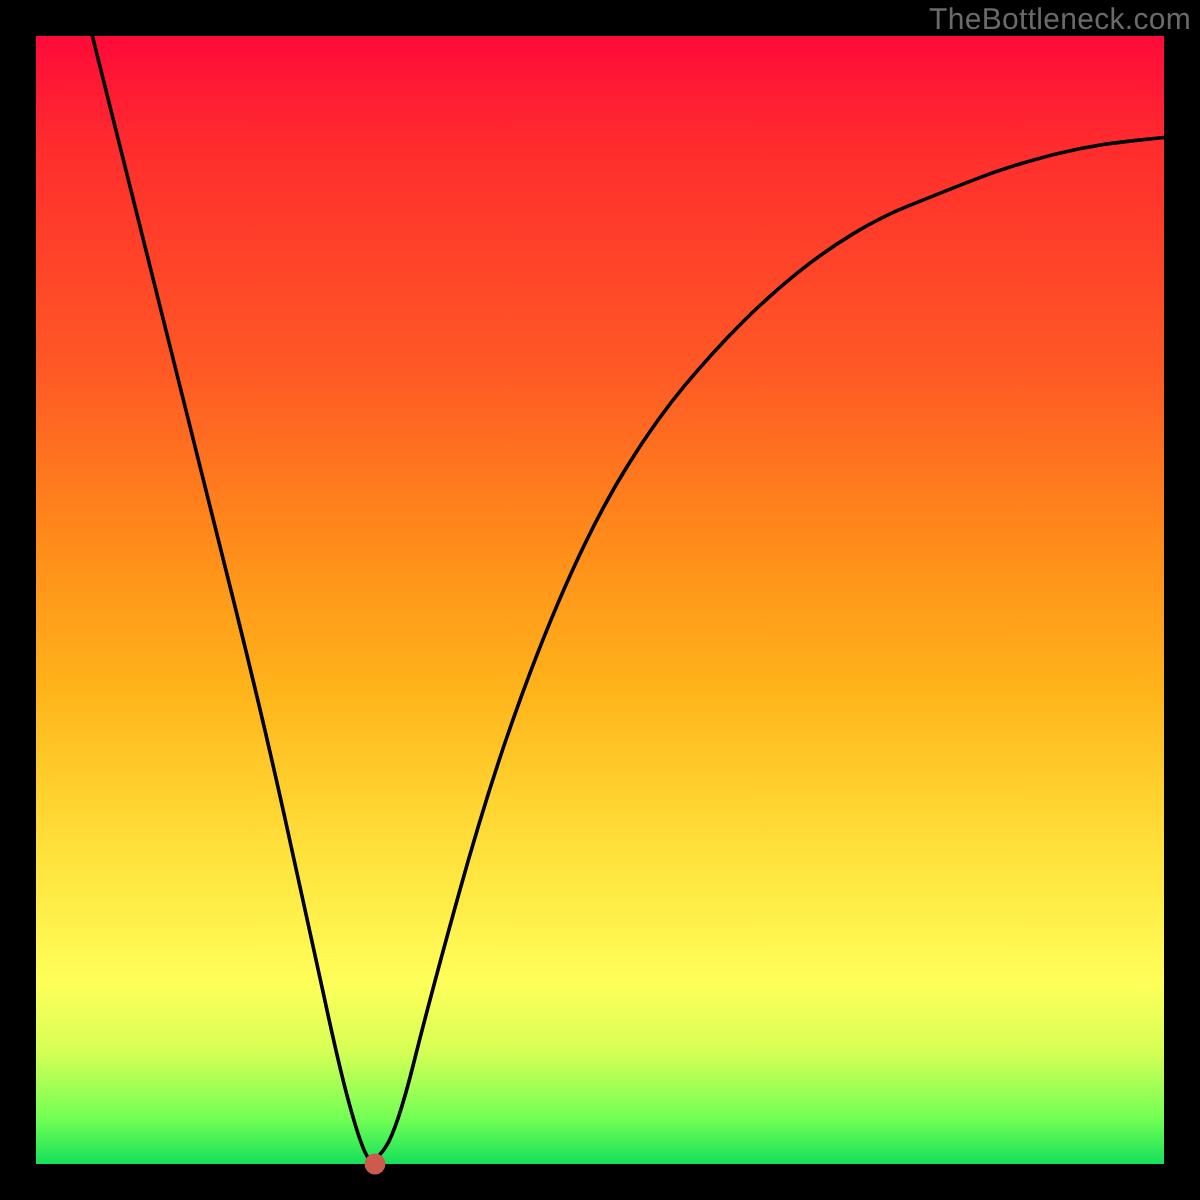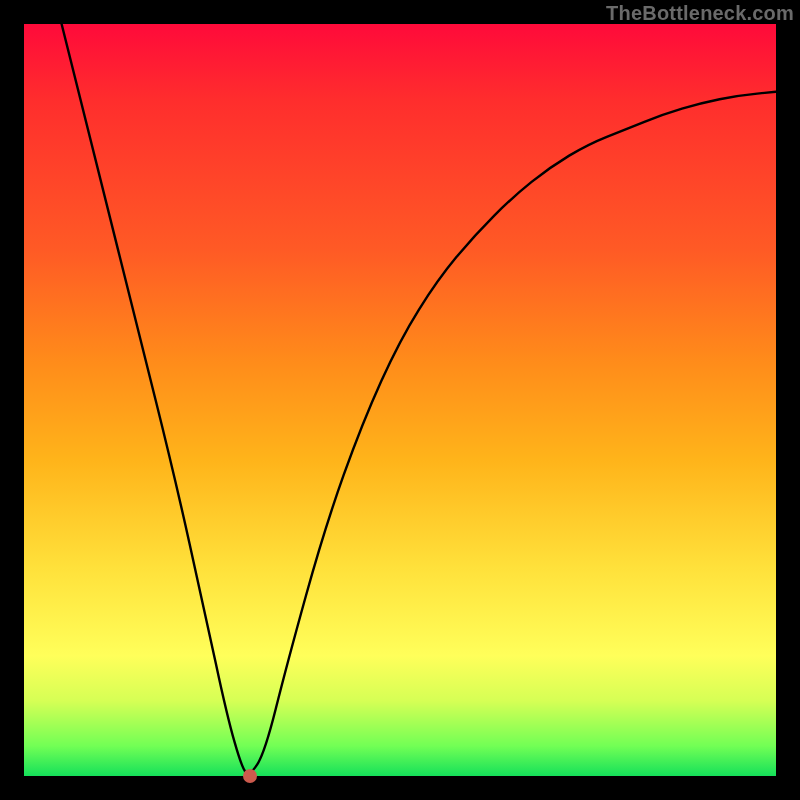--- a/index.html
+++ b/index.html
@@ -52,21 +52,21 @@
     background: #cc5a4d;
     transform: translate(-50%, -50%);
   }
 
   .watermark {
     position: absolute;
     top: 2px;
     right: 6px;
     color: #6a6a6a;
     font-size: 20px;
-    font-weight: 700;
+    font-weight: 400;
     letter-spacing: 0.2px;
     user-select: none;
   }
 </style>
 </head>
 <body>
 
 <div class="watermark">TheBottleneck.com</div>
 
 <div class="frame">

